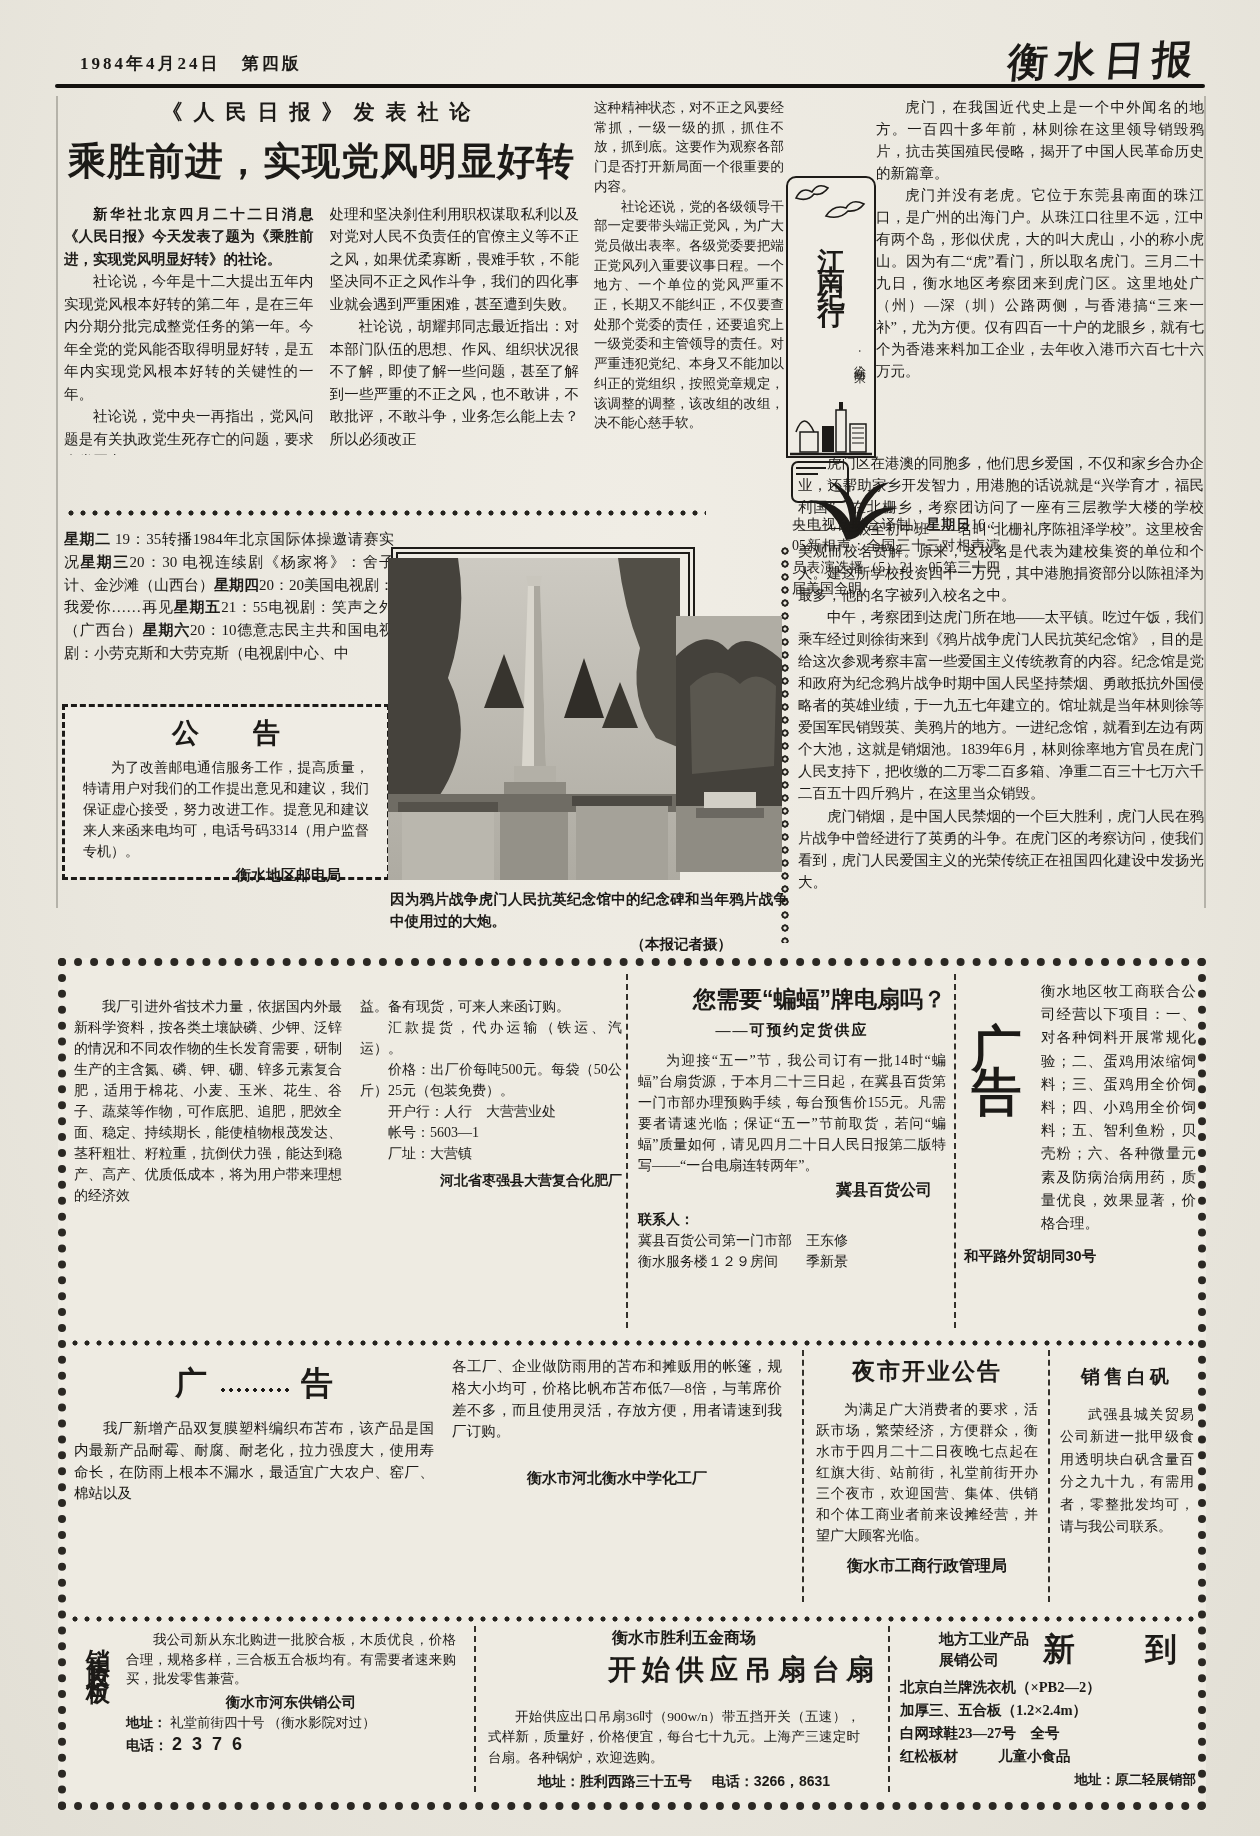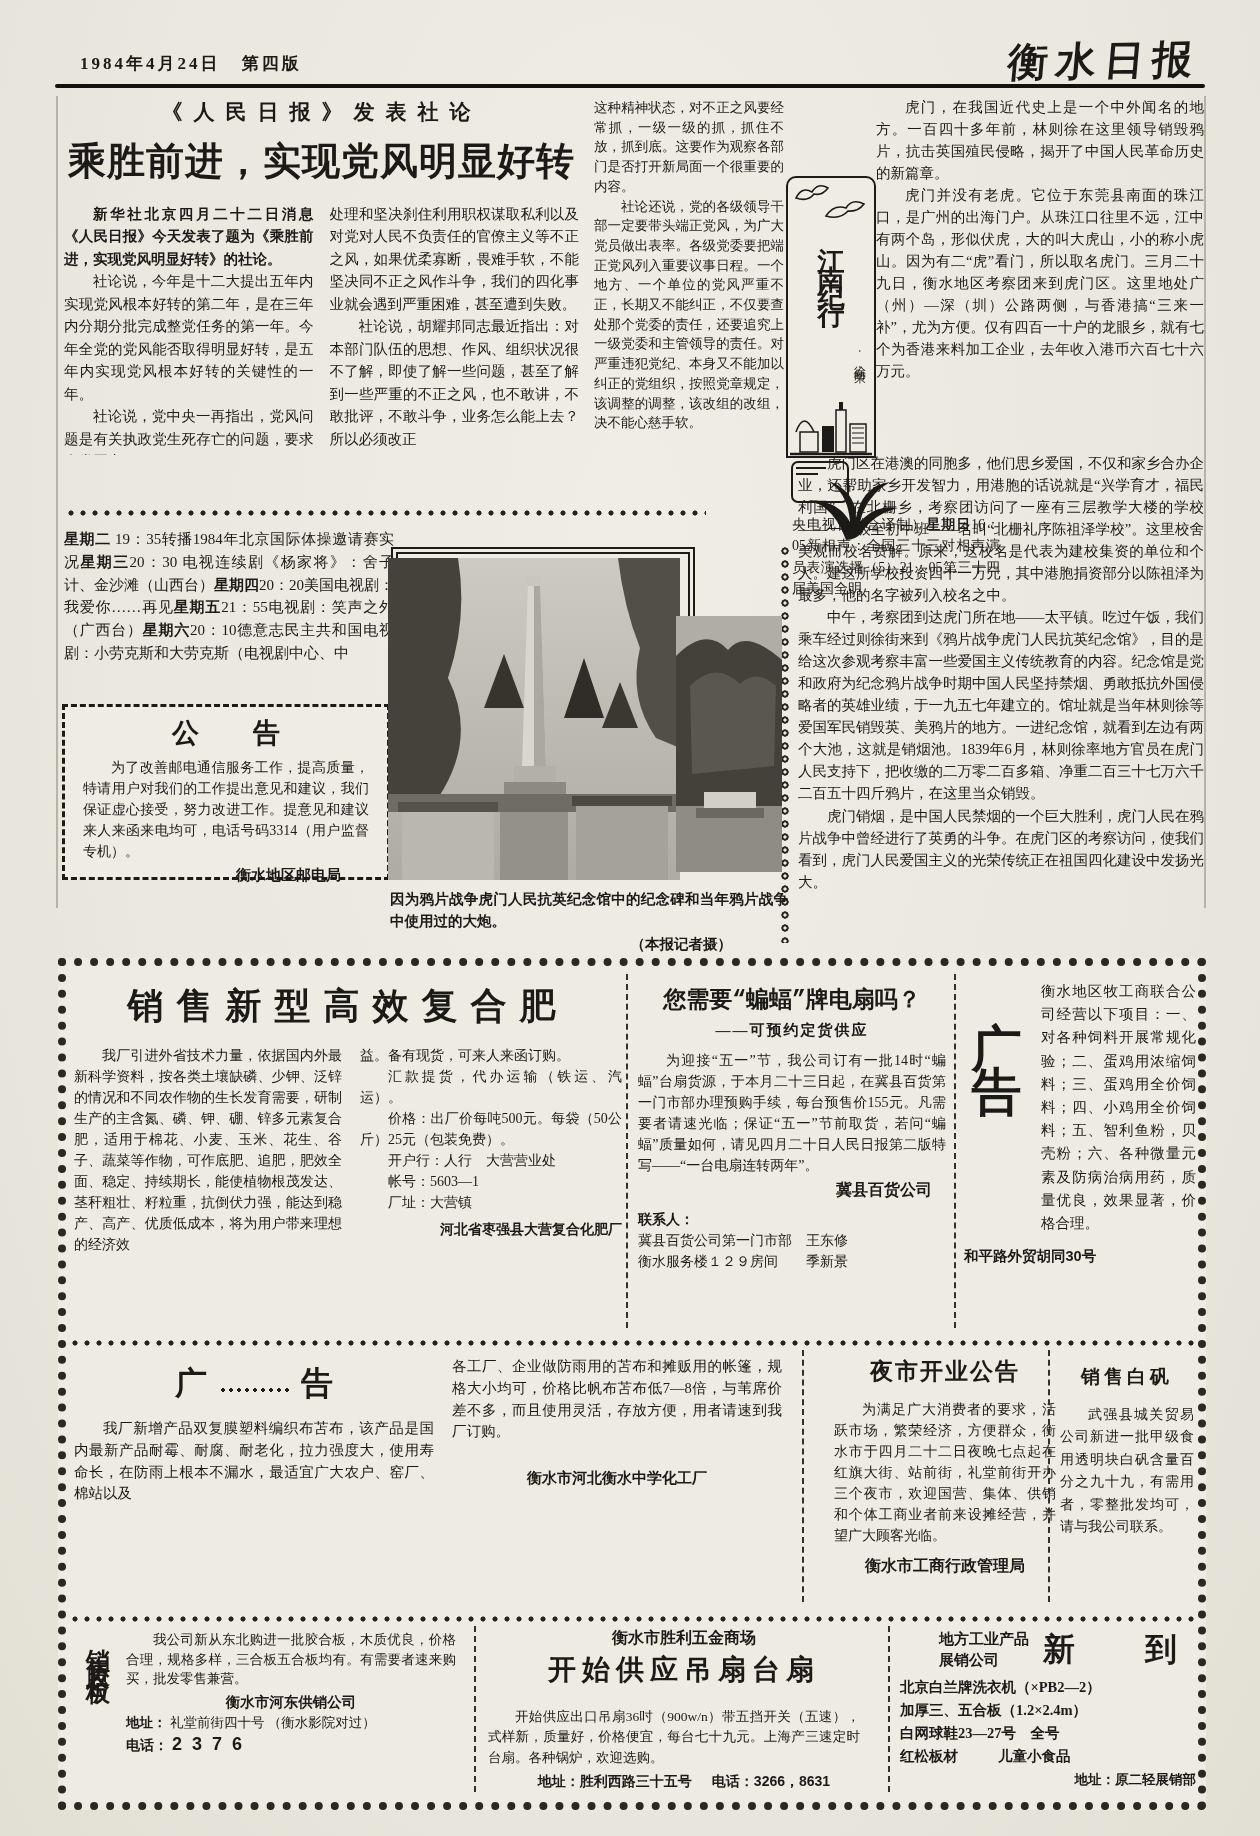--- a/index.html
+++ b/index.html
@@ -73,22 +73,22 @@
   .caption{font-size:14.5px;font-weight:600;line-height:1.55;}
   .credit{text-align:right;padding-right:56px;font-weight:600;}
 
   
   .ads-outer{border:8px dotted #2b2823;box-sizing:border-box;position:absolute;background:#eeebe2;}
   .ad-title-xl{font-family:"Liberation Sans",sans-serif;font-weight:900;font-size:36px;
     letter-spacing:13px;text-align:center;white-space:nowrap;}
   .ad-cols{display:flex;gap:18px;margin-top:14px;}
   .ad-body{font-size:14px;line-height:1.5;}
   .ad-sig{font-weight:bold;font-family:"Liberation Sans",sans-serif;}
-  .ad-title-md{font-family:Liberation Mono, monospace;font-weight:900;font-size:23px;
-    text-align:center;white-space:nowrap;}
+  .ad-title-md{font-family:Liberation Sans, sans-serif;font-weight:900;font-size:23px;
+    text-align:right;white-space:nowrap;}
   .ad-sub{font-weight:bold;font-size:15px;text-align:center;margin-top:6px;letter-spacing:2px;}
   .v-big{writing-mode:vertical-rl;font-family:"Liberation Sans",sans-serif;font-weight:900;}
   .night-title{font-family:"Liberation Sans",sans-serif;font-weight:900;font-size:23px;
     text-align:center;letter-spacing:2px;}
   .alum-title{font-family:"Liberation Sans",sans-serif;font-weight:900;font-size:19px;
     text-align:center;letter-spacing:4px;}
   .squiggle{height:8px;width:70px;display:inline-block;
     background-image:radial-gradient(circle at 4px 4px,#1d1b18 1.6px,transparent 2px);
     background-size:8px 8px;vertical-align:middle;margin:0 8px;}
   .row3-label{font-weight:bold;font-family:"Liberation Sans",sans-serif;}
@@ -228,21 +228,20 @@
     </svg>
   </div>
   <div class="abs caption jt" style="left:390px;top:888px;width:398px;">
     <div>因为鸦片战争虎门人民抗英纪念馆中的纪念碑和当年鸦片战争中使用过的大炮。</div>
     <div class="credit">（本报记者摄）</div>
   </div>
 
   <div class="ads-outer" style="left:58px;top:958px;width:1148px;height:852px;">
 
     <div class="abs" style="left:8px;top:16px;width:548px;">
-      <div class="ad-title-xl">销售新型高效复合肥</div>
       <div class="ad-cols">
         <div class="ad-body jt ind" style="width:268px;height:288px;overflow:hidden;">
           <p>我厂引进外省技术力量，依据国内外最新科学资料，按各类土壤缺磷、少钾、泛锌的情况和不同农作物的生长发育需要，研制生产的主含氮、磷、钾、硼、锌多元素复合肥，适用于棉花、小麦、玉米、花生、谷子、蔬菜等作物，可作底肥、追肥，肥效全面、稳定、持续期长，能使植物根茂发达、茎秆粗壮、籽粒重，抗倒伏力强，能达到稳产、高产、优质低成本，将为用户带来理想的经济效</p>
         </div>
         <div class="ad-body jt ind" style="width:262px;height:288px;overflow:hidden;">
           <p style="text-indent:0;">益。备有现货，可来人来函订购。</p>
           <p>汇款提货，代办运输（铁运、汽运）。</p>
           <p>价格：出厂价每吨500元。每袋（50公斤）25元（包装免费）。</p>
           <p>开户行：人行　大营营业处</p>
           <p>帐号：5603—1</p>
@@ -289,21 +288,21 @@
           <div class="ad-body jt" style="text-indent:2em;font-size:14.5px;">我厂新增产品双复膜塑料编织布苫布，该产品是国内最新产品耐霉、耐腐、耐老化，拉力强度大，使用寿命长，在防雨上根本不漏水，最适宜广大农户、窑厂、棉站以及</div>
         </div>
         <div style="width:330px;">
           <div class="ad-body jt" style="font-size:14.5px;">各工厂、企业做防雨用的苫布和摊贩用的帐篷，规格大小均可，价格比帆布苫布低7—8倍，与苇席价差不多，而且使用灵活，存放方便，用者请速到我厂订购。</div>
           <div class="ad-sig" style="text-align:center;margin-top:26px;font-size:15px;">衡水市河北衡水中学化工厂</div>
         </div>
       </div>
     </div>
     <div class="abs dash-v" style="left:736px;top:384px;height:252px;"></div>
 
-    <div class="abs" style="left:768px;top:390px;width:222px;">
+    <div class="abs" style="left:750px;top:390px;width:222px;">
       <div class="night-title">夜市开业公告</div>
       <div class="ad-body jt" style="margin-top:12px;text-indent:2em;">为满足广大消费者的要求，活跃市场，繁荣经济，方便群众，衡水市于四月二十二日夜晚七点起在红旗大街、站前街，礼堂前街开办三个夜市，欢迎国营、集体、供销和个体工商业者前来设摊经营，并望广大顾客光临。</div>
       <div class="ad-sig" style="text-align:center;margin-top:10px;">衡水市工商行政管理局</div>
     </div>
     <div class="abs dash-v" style="left:982px;top:384px;height:252px;"></div>
 
     <div class="abs" style="left:994px;top:398px;width:134px;">
       <div class="alum-title">销售白矾</div>
       <div class="ad-body jt" style="margin-top:14px;text-indent:2em;line-height:1.6;">武强县城关贸易公司新进一批甲级食用透明块白矾含量百分之九十九，有需用者，零整批发均可，请与我公司联系。</div>
     </div>

